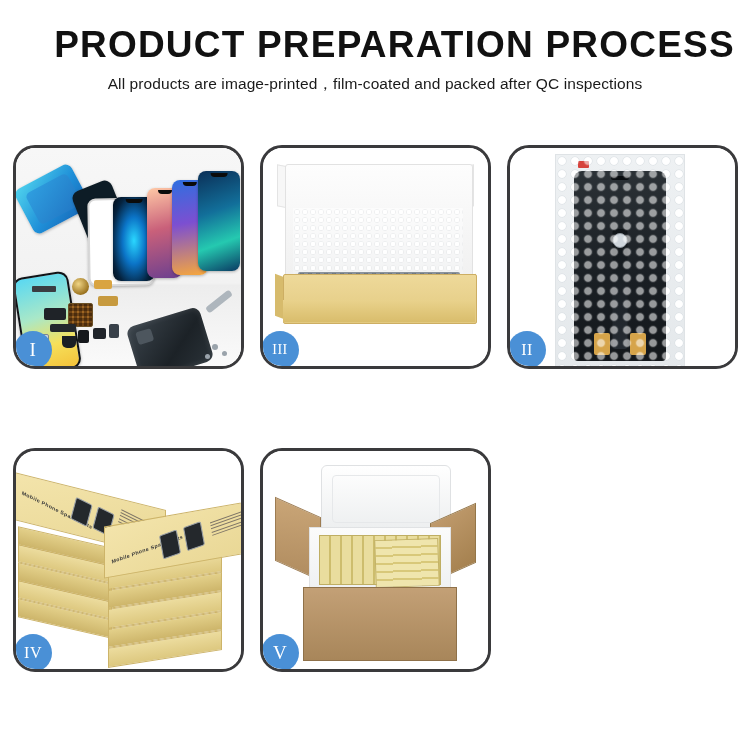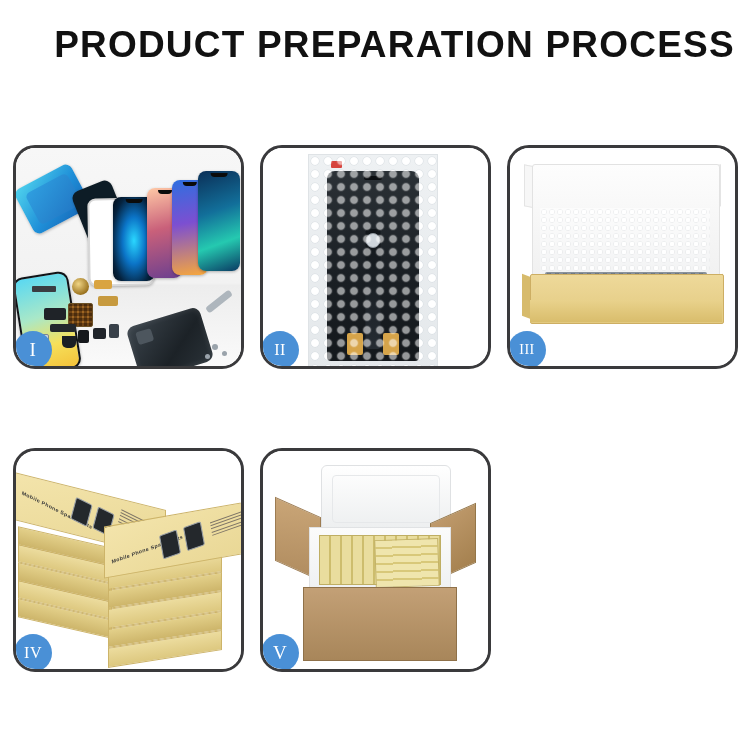--- a/index.html
+++ b/index.html
@@ -225,20 +225,21 @@
   .c-tab2{position:absolute;left:66px;top:152px;width:18px;height:14px;
     background:rgba(140,116,80,.45);}
 </style>
 </head>
 <body>
 
 <div class="page">
 
   <div class="header">
     <div class="title">PRODUCT PREPARATION PROCESS</div>
+    <div class="subtitle">All products are image-printed，film-coated and packed after QC inspections</div>
   </div>
 
   <div class="grid">
 
     <div class="panel">
       <div class="panel-inner p1">
         <div class="shelf"></div>
         <div class="scr s1"></div>
         <div class="scr s2"></div>
         <div class="scr s3"></div>
@@ -270,52 +271,52 @@
         <div class="prt bat"></div>
         <div class="prt tool"></div>
         <div class="prt scr1"></div>
         <div class="prt scr2"></div>
         <div class="prt scr3"></div>
       </div>
       <div class="badge">I</div>
     </div>
 
     <div class="panel">
-      <div class="panel-inner p2">
-        <div class="wrap">
-          <div class="redtab"></div>
-          <div class="lcd">
-            <span class="cam"></span>
-            <span class="flexcable"></span>
-            <span class="chip"></span>
-            <span class="goldpad l"></span>
-            <span class="goldpad r"></span>
-          </div>
-          <div class="bubble-overlay"></div>
-        </div>
-      </div>
-      <div class="badge wide">II</div>
-    </div>
-
-    <div class="panel">
       <div class="panel-inner p3">
         <div class="b3-lidflap-l"></div>
         <div class="b3-lidflap-r"></div>
         <div class="b3-lid"></div>
         <div class="b3-foam"></div>
         <div class="b3-sideL"></div>
         <div class="b3-sideR"></div>
         <div class="b3-bubble"></div>
         <div class="b3-tray"></div>
         <div class="b3-trayfront"></div>
       </div>
       <div class="badge xwide">III</div>
     </div>
 
     <div class="panel">
+      <div class="panel-inner p2">
+        <div class="wrap">
+          <div class="redtab"></div>
+          <div class="lcd">
+            <span class="cam"></span>
+            <span class="flexcable"></span>
+            <span class="chip"></span>
+            <span class="goldpad l"></span>
+            <span class="goldpad r"></span>
+          </div>
+          <div class="bubble-overlay"></div>
+        </div>
+      </div>
+      <div class="badge wide">II</div>
+    </div>
+
+    <div class="panel">
       <div class="panel-inner p4">
         <div class="stack">
 
           <div class="bx bx-side" style="left:6px;  top:72px;  width:92px; height:17px; transform:skewY(13deg);"></div>
           <div class="bx bx-front" style="left:6px;  top:90px;  width:92px; height:16px; transform:skewY(13deg);"></div>
           <div class="bx bx-side" style="left:6px;  top:108px; width:92px; height:17px; transform:skewY(13deg);"></div>
           <div class="bx bx-front" style="left:6px;  top:126px; width:92px; height:16px; transform:skewY(13deg);"></div>
           <div class="bx bx-side" style="left:6px;  top:144px; width:92px; height:17px; transform:skewY(13deg);"></div>
 
           <div class="bx bx-front" style="left:96px; top:96px;  width:112px; height:18px; transform:skewY(-9deg);"></div>

